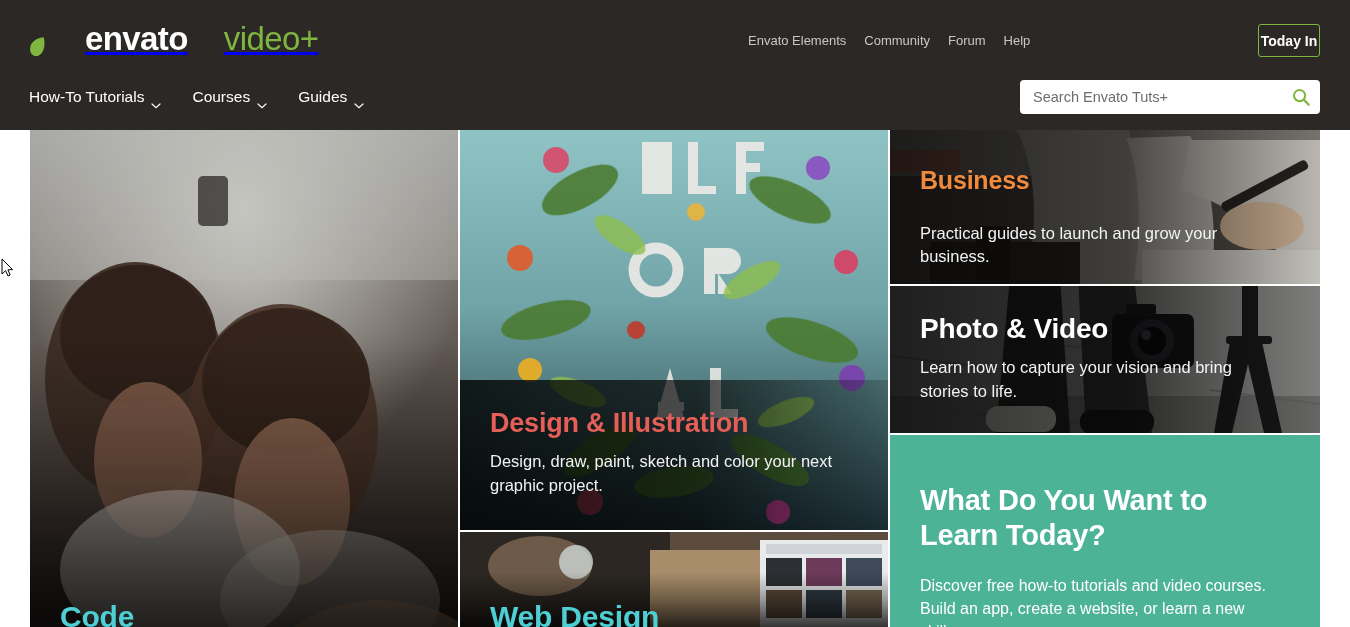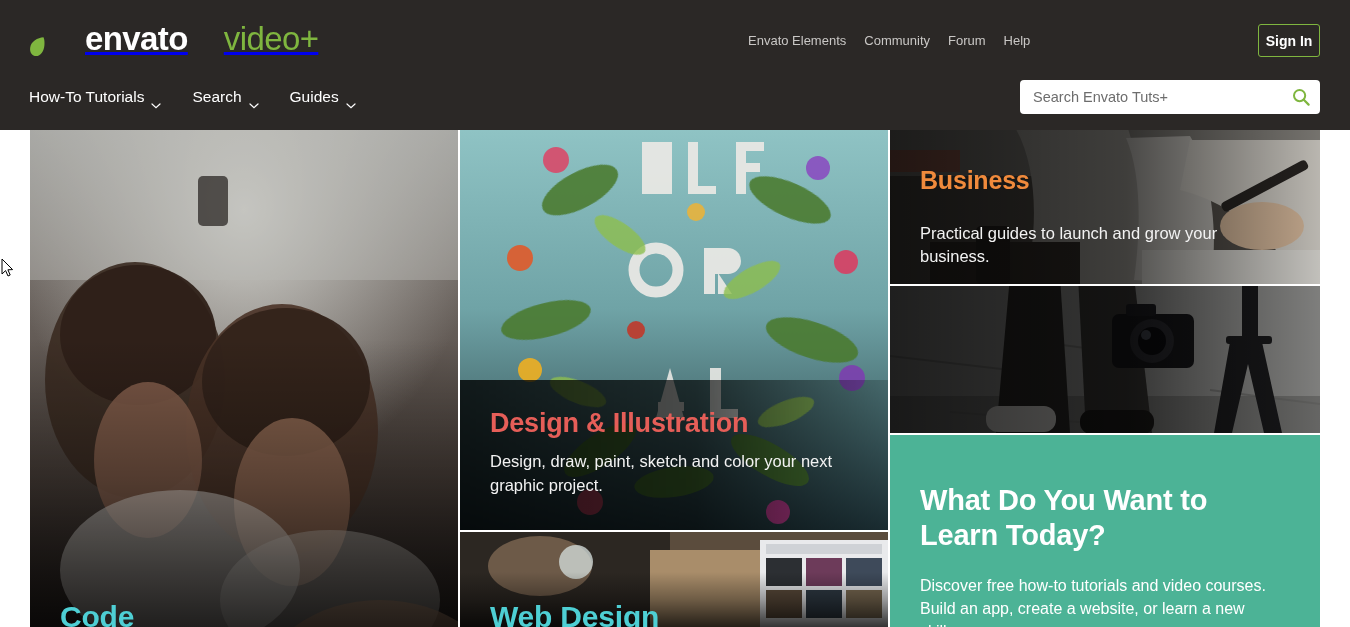--- a/index.html
+++ b/index.html
@@ -144,33 +144,33 @@
         <span class="logo-tuts">video+</span>
     </a>
 
     <nav class="top-links">
       <a href="#">Envato Elements</a>
       <a href="#">Community</a>
       <a href="#">Forum</a>
       <a href="#">Help</a>
     </nav>
 
-    <button class="signin">Sign In</button>
+    <button class="signin">Today In</button>
 
     <nav class="mainnav">
       <a class="navitem" href="#">
         <span>How-To Tutorials</span>
         <span class="chev">
           <svg viewBox="0 0 10 6" width="10" height="6" aria-hidden="true">
               <path d="M1 1l4 3.6L9 1" stroke="#ffffff" stroke-width="1.2" fill="none" stroke-linecap="round"></path>
             </svg>
         </span>
       </a>
       <a class="navitem" href="#">
-        <span>Search</span>
+        <span>Courses</span>
         <span class="chev">
           <svg viewBox="0 0 10 6" width="10" height="6" aria-hidden="true">
               <path d="M1 1l4 3.6L9 1" stroke="#ffffff" stroke-width="1.2" fill="none" stroke-linecap="round"></path>
             </svg>
         </span>
       </a>
       <a class="navitem" href="#">
         <span>Guides</span>
         <span class="chev">
           <svg viewBox="0 0 10 6" width="10" height="6" aria-hidden="true">
@@ -370,20 +370,24 @@
             <rect x="236" y="18" width="30" height="12" rx="3" fill="#1d1d21"></rect>
           </g>
           <g fill="#1b1b1d">
             <rect x="352" y="-10" width="16" height="70"></rect>
             <path d="M340 56 L372 56 L392 147 L374 147 L358 78 L342 147 L324 147 Z"></path>
             <rect x="336" y="50" width="46" height="8" rx="3"></rect>
           </g>
         </svg>
       </div>
       <div class="scrim-band" style="top:0;bottom:0;"></div>
+      <div class="txt">
+        <h2>Photo &amp; Video</h2>
+        <p>Learn how to capture your vision and bring stories to life.</p>
+      </div>
     </a>
 
     <div class="card" id="card-promo">
       <div class="txt">
         <h2>What Do You Want to Learn Today?</h2>
         <p>Discover free how-to tutorials and video courses. Build an app, create a website, or learn a new skill.</p>
       </div>
     </div>
 
   </div>

